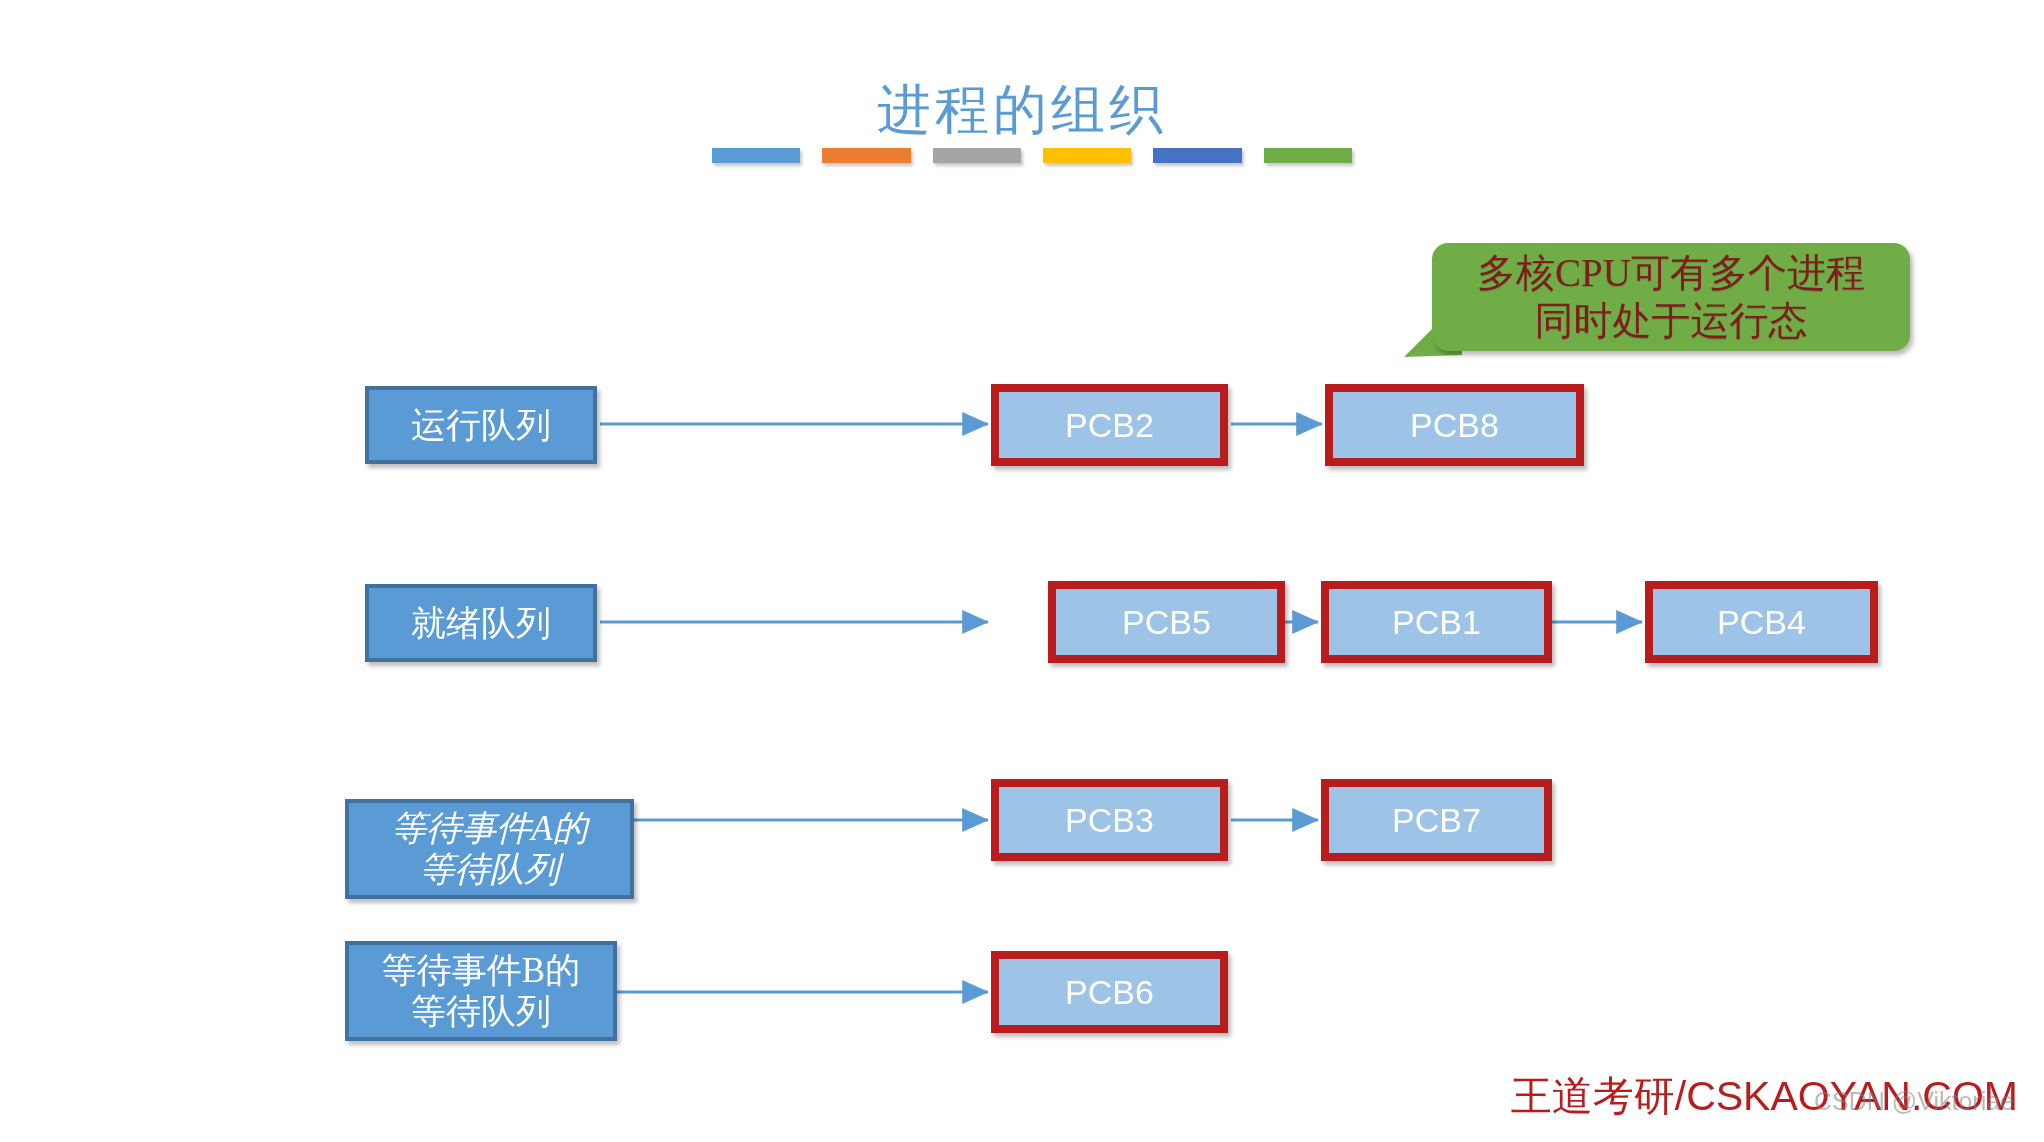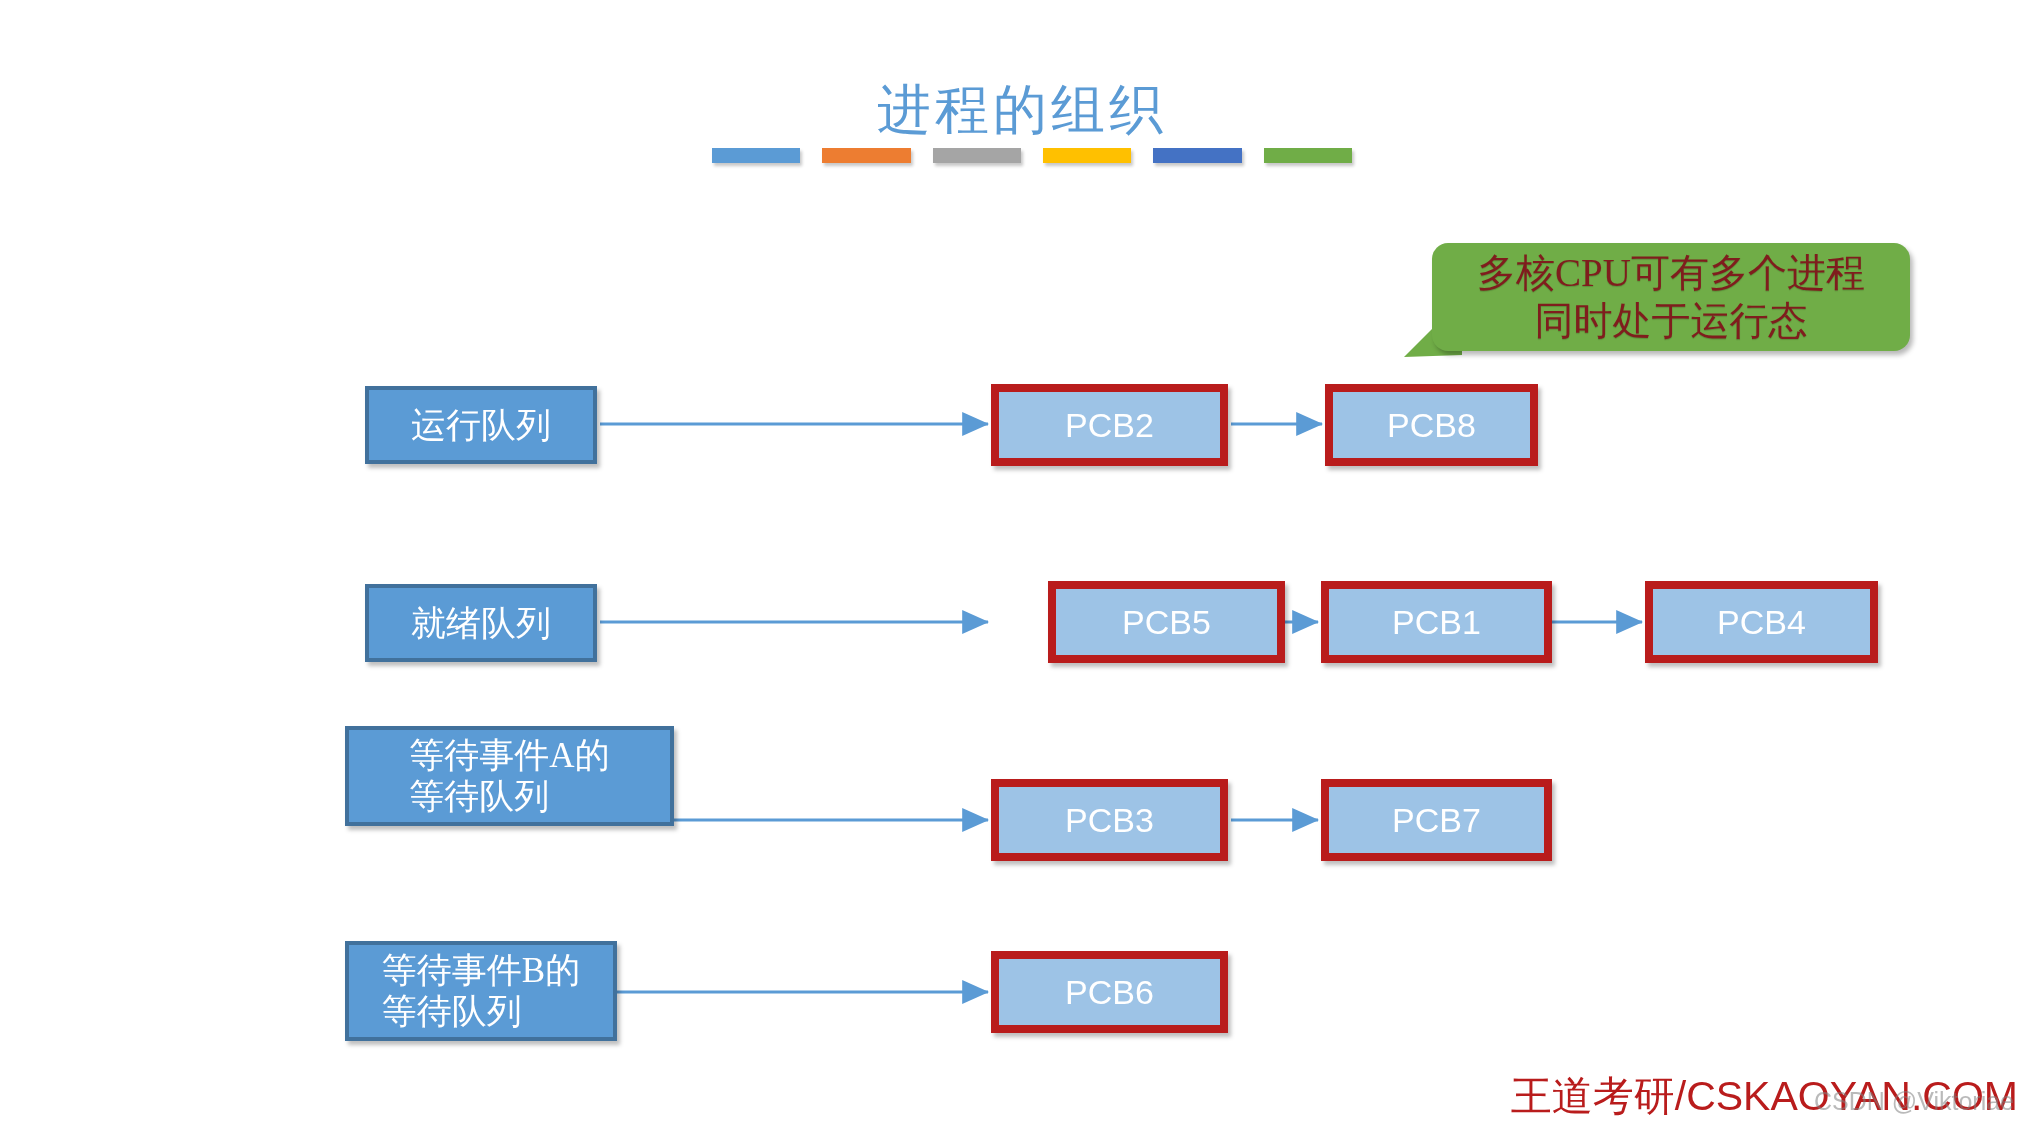--- a/index.html
+++ b/index.html
@@ -92,20 +92,21 @@
     pointer-events: none;
   }
 
   
   .node {
     position: absolute;
     box-sizing: border-box;
     display: flex;
     align-items: center;
     justify-content: center;
+    text-align: center;
     color: #ffffff;
     box-shadow: 3px 4px 4px rgba(0,0,0,0.25);
   }
   .node.queue {
     background: #5B9BD5;
     border: 4px solid #41719C;
     font-family: "Liberation Serif", "DejaVu Serif", serif;
     font-size: 35px;
     line-height: 41px;
     white-space: pre-line;
@@ -188,38 +189,38 @@
     <div id="callout-text">多核CPU可有多个进程
 同时处于运行态</div>
   </div>
 
   <div class="node queue" style="left:365px; top:386px; width:232px; height:78px;">
     <span>运行队列</span>
   </div>
   <div class="node pcb" style="left:991px; top:384px; width:237px; height:82px;">
     <span>PCB2</span>
   </div>
-  <div class="node pcb" style="left:1325px; top:384px; width:213px; height:82px;">
+  <div class="node pcb" style="left:1325px; top:384px; width:259px; height:82px;">
     <span>PCB8</span>
   </div>
 
   <div class="node queue" style="left:365px; top:584px; width:232px; height:78px;">
     <span>就绪队列</span>
   </div>
   <div class="node pcb" style="left:1048px; top:581px; width:237px; height:82px;">
     <span>PCB5</span>
   </div>
   <div class="node pcb" style="left:1321px; top:581px; width:231px; height:82px;">
     <span>PCB1</span>
   </div>
   <div class="node pcb" style="left:1645px; top:581px; width:233px; height:82px;">
     <span>PCB4</span>
   </div>
 
-  <div class="node queue" style="left:345px; top:726px; width:329px; height:100px;">
+  <div class="node queue" style="left:345px; top:799px; width:289px; height:100px;font-style:italic;">
     <span>等待事件A的
 等待队列</span>
   </div>
   <div class="node pcb" style="left:991px; top:779px; width:237px; height:82px;">
     <span>PCB3</span>
   </div>
   <div class="node pcb" style="left:1321px; top:779px; width:231px; height:82px;">
     <span>PCB7</span>
   </div>
 

